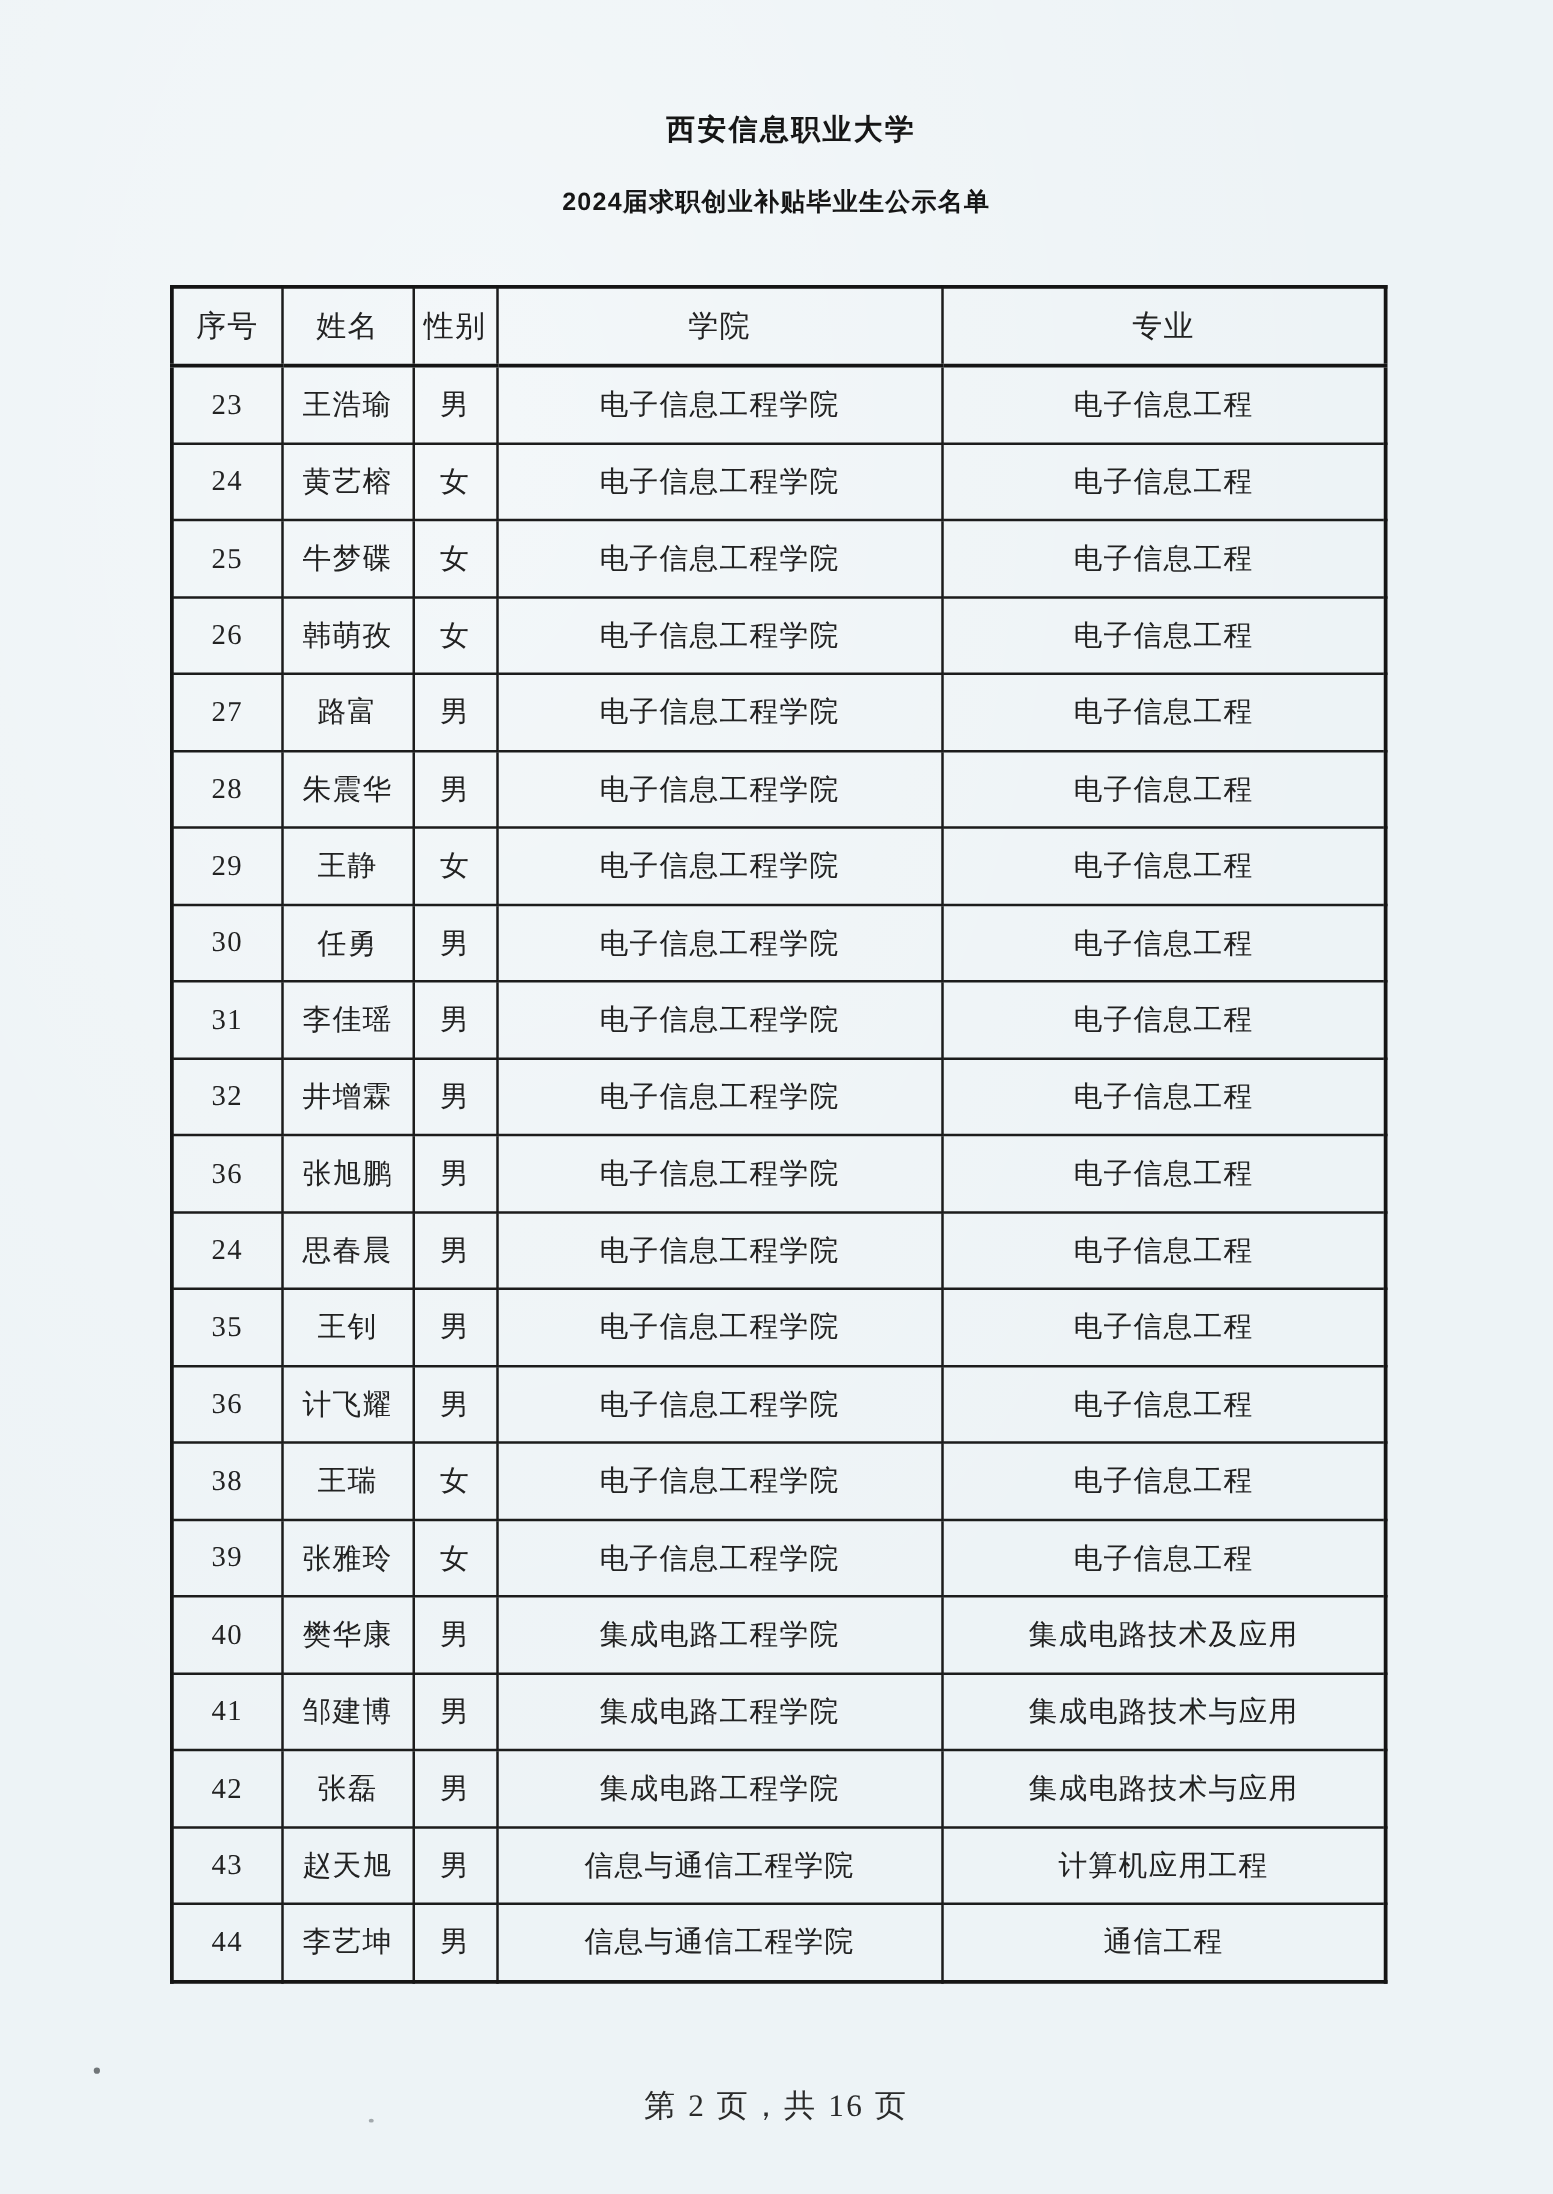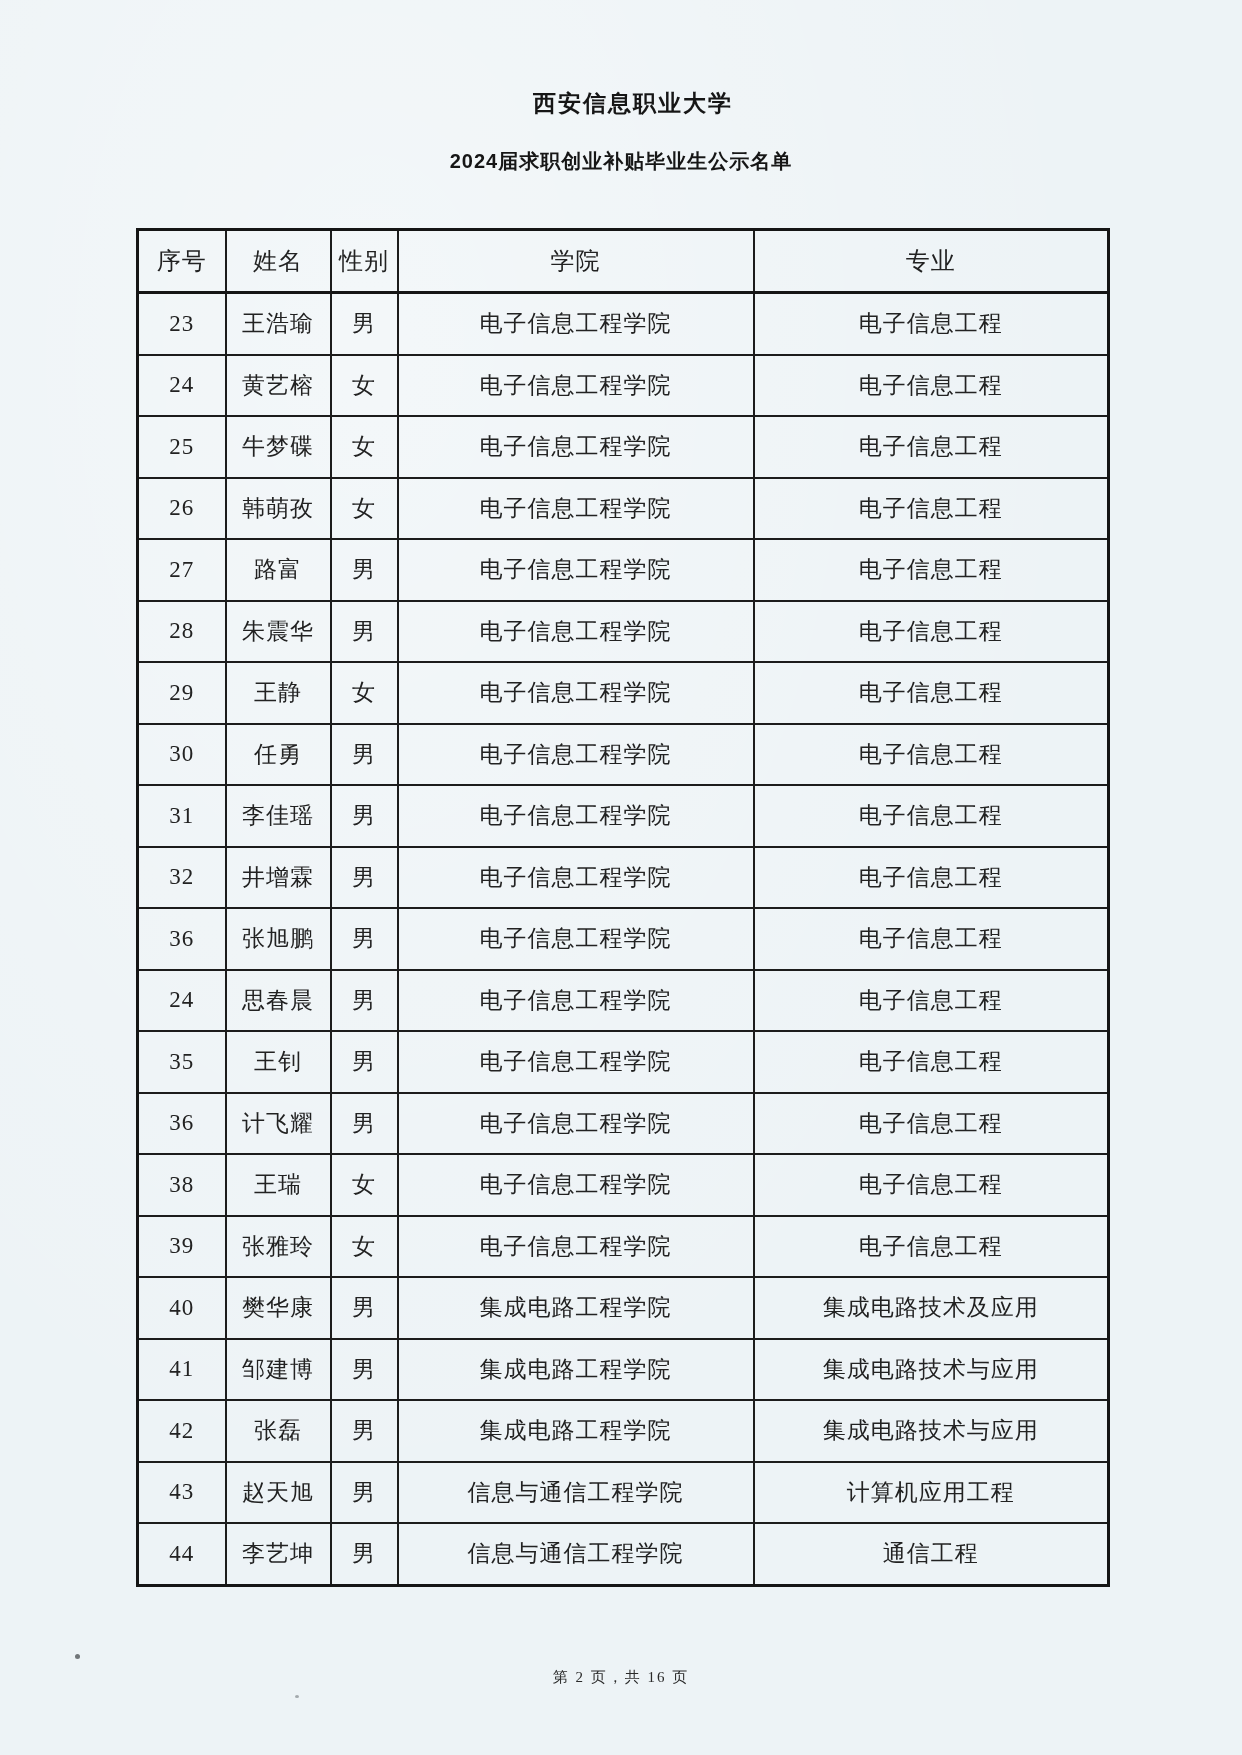--- a/index.html
+++ b/index.html
@@ -76,21 +76,21 @@
   }
   table.roster tbody td {
     height: 59.5px;
   }
   .footer {
     position: absolute;
     top: 1668px;
     left: 0;
     width: 100%;
     text-align: center;
-    font-size: 15px;
+    font-size: 25px;
     letter-spacing: 2px;
     color: #2a2a2a;
   }
   .speck {
     position: absolute;
     background: #5a5f63;
     border-radius: 50%;
   }
   .speck-a { left: 75px; top: 1654px; width: 5px; height: 5px; opacity: 0.85; }
   .speck-b { left: 295px; top: 1695px; width: 4px; height: 3px; opacity: 0.5; }

